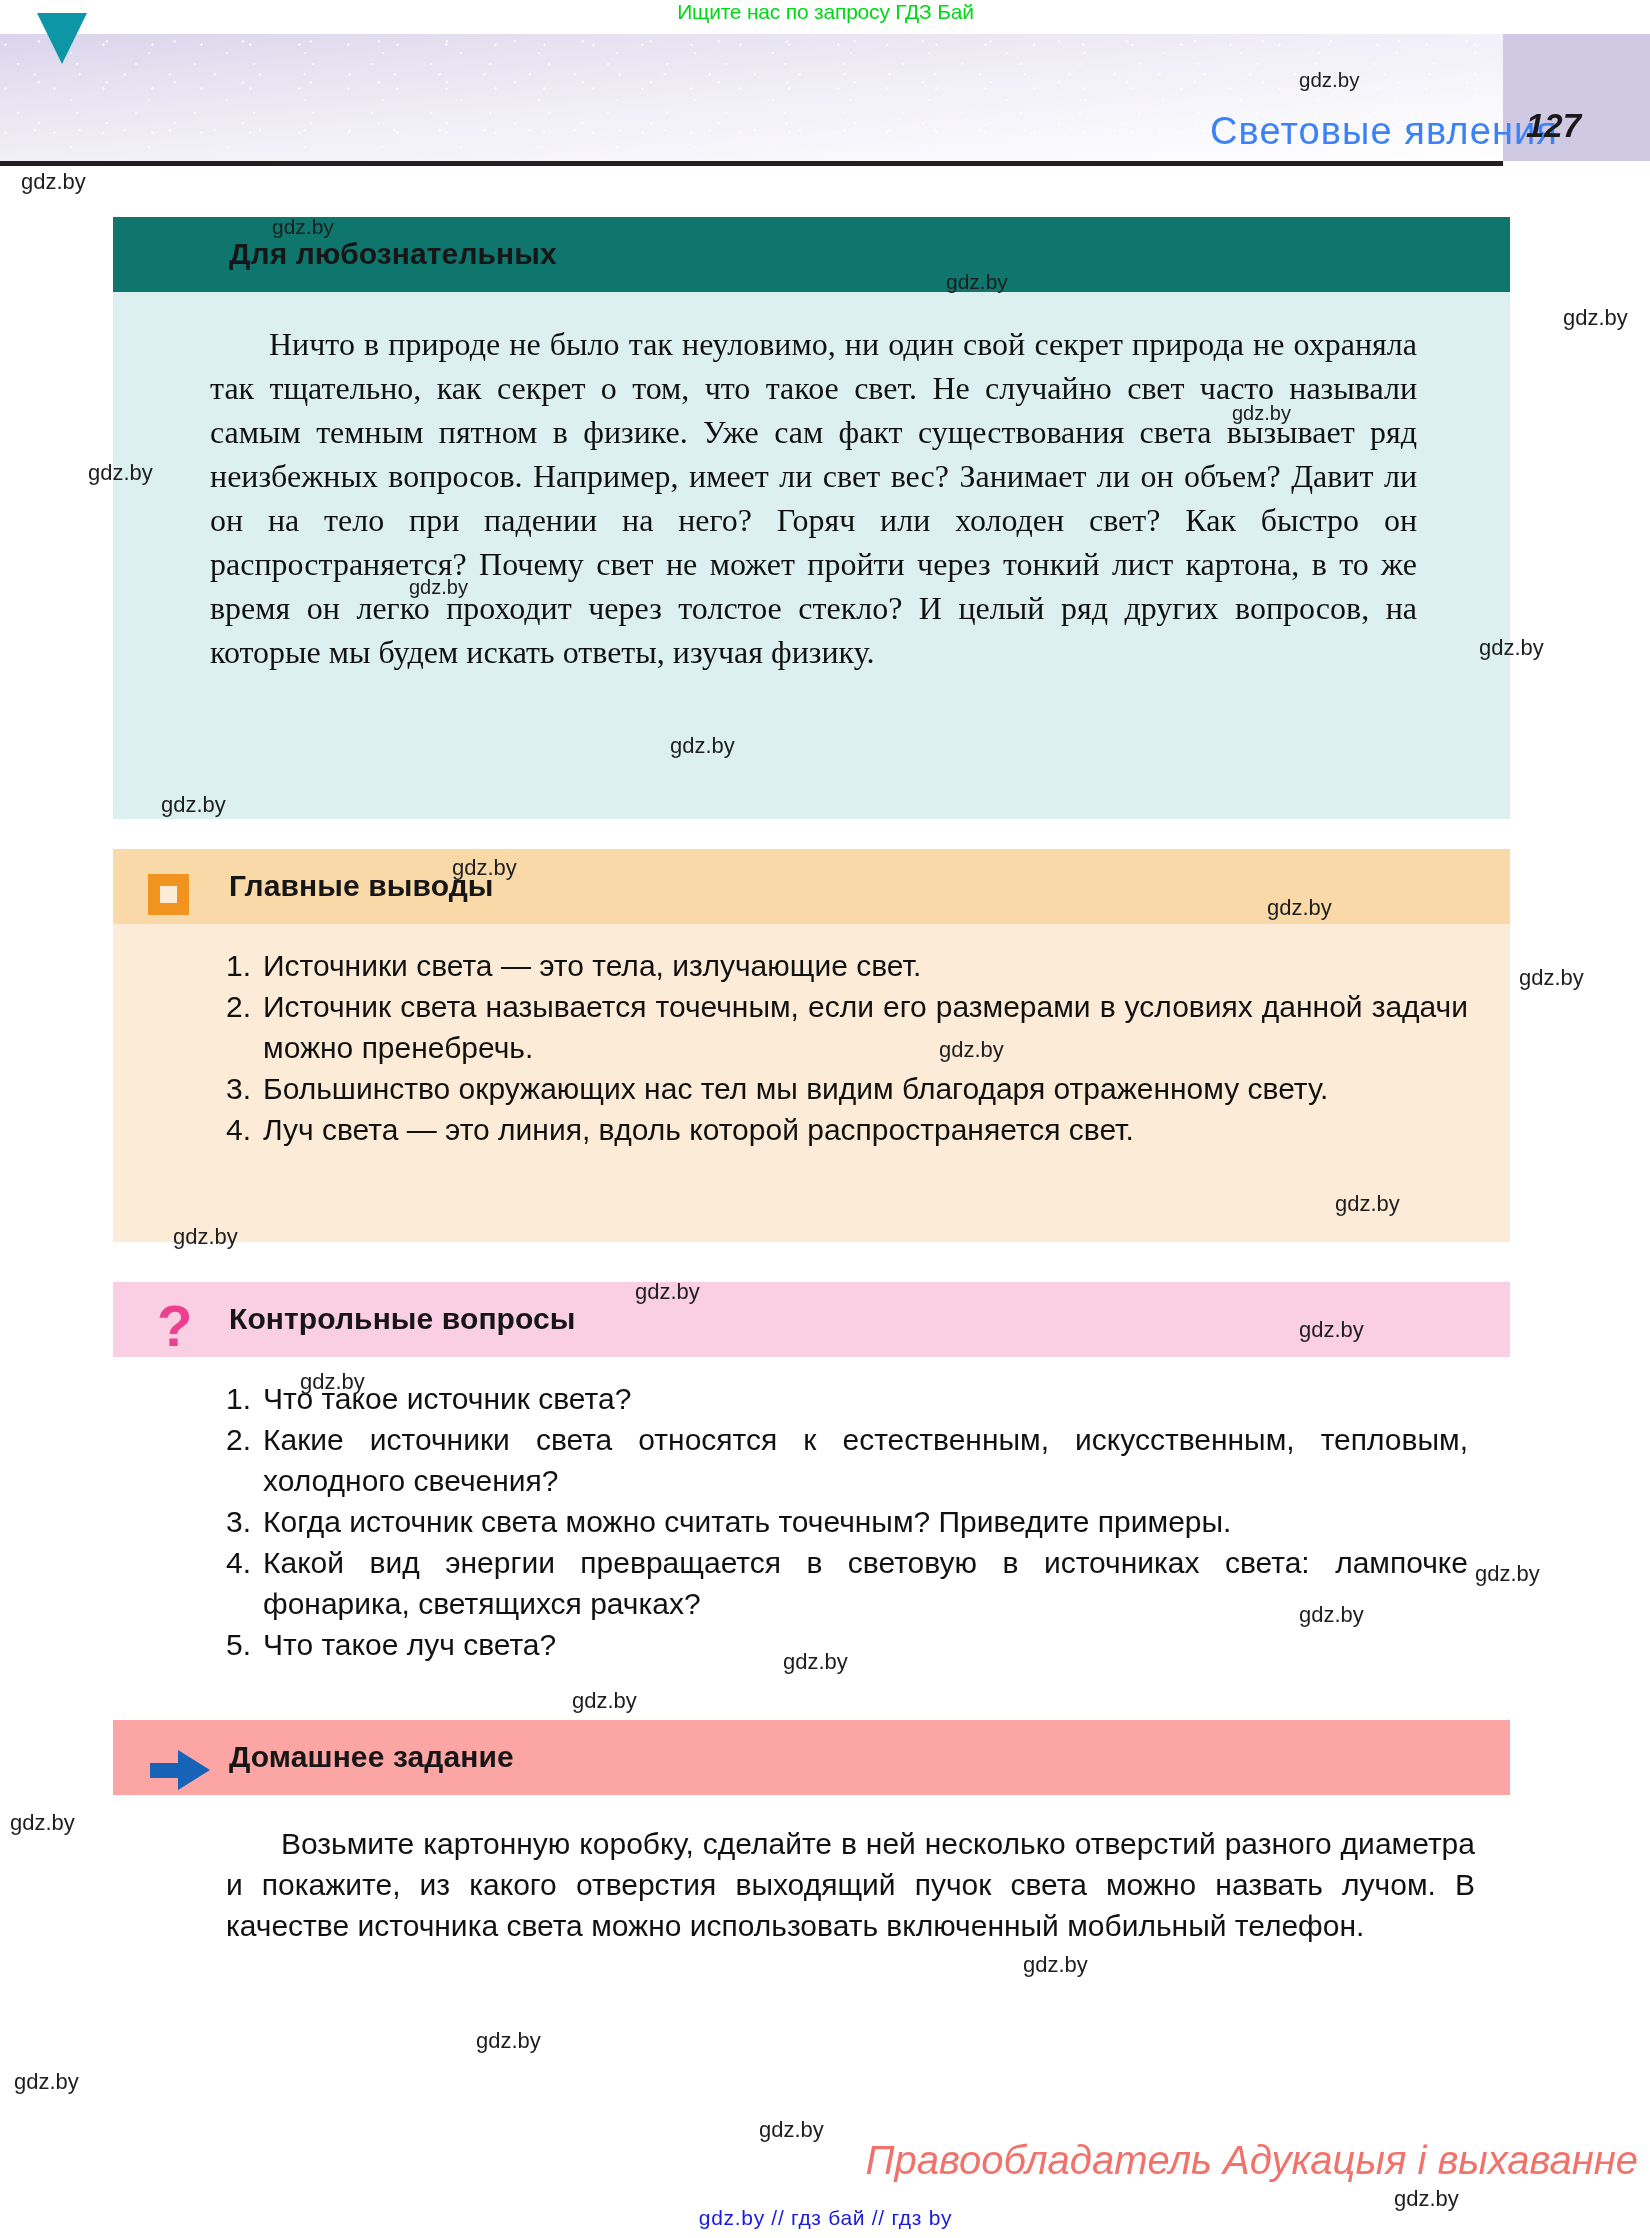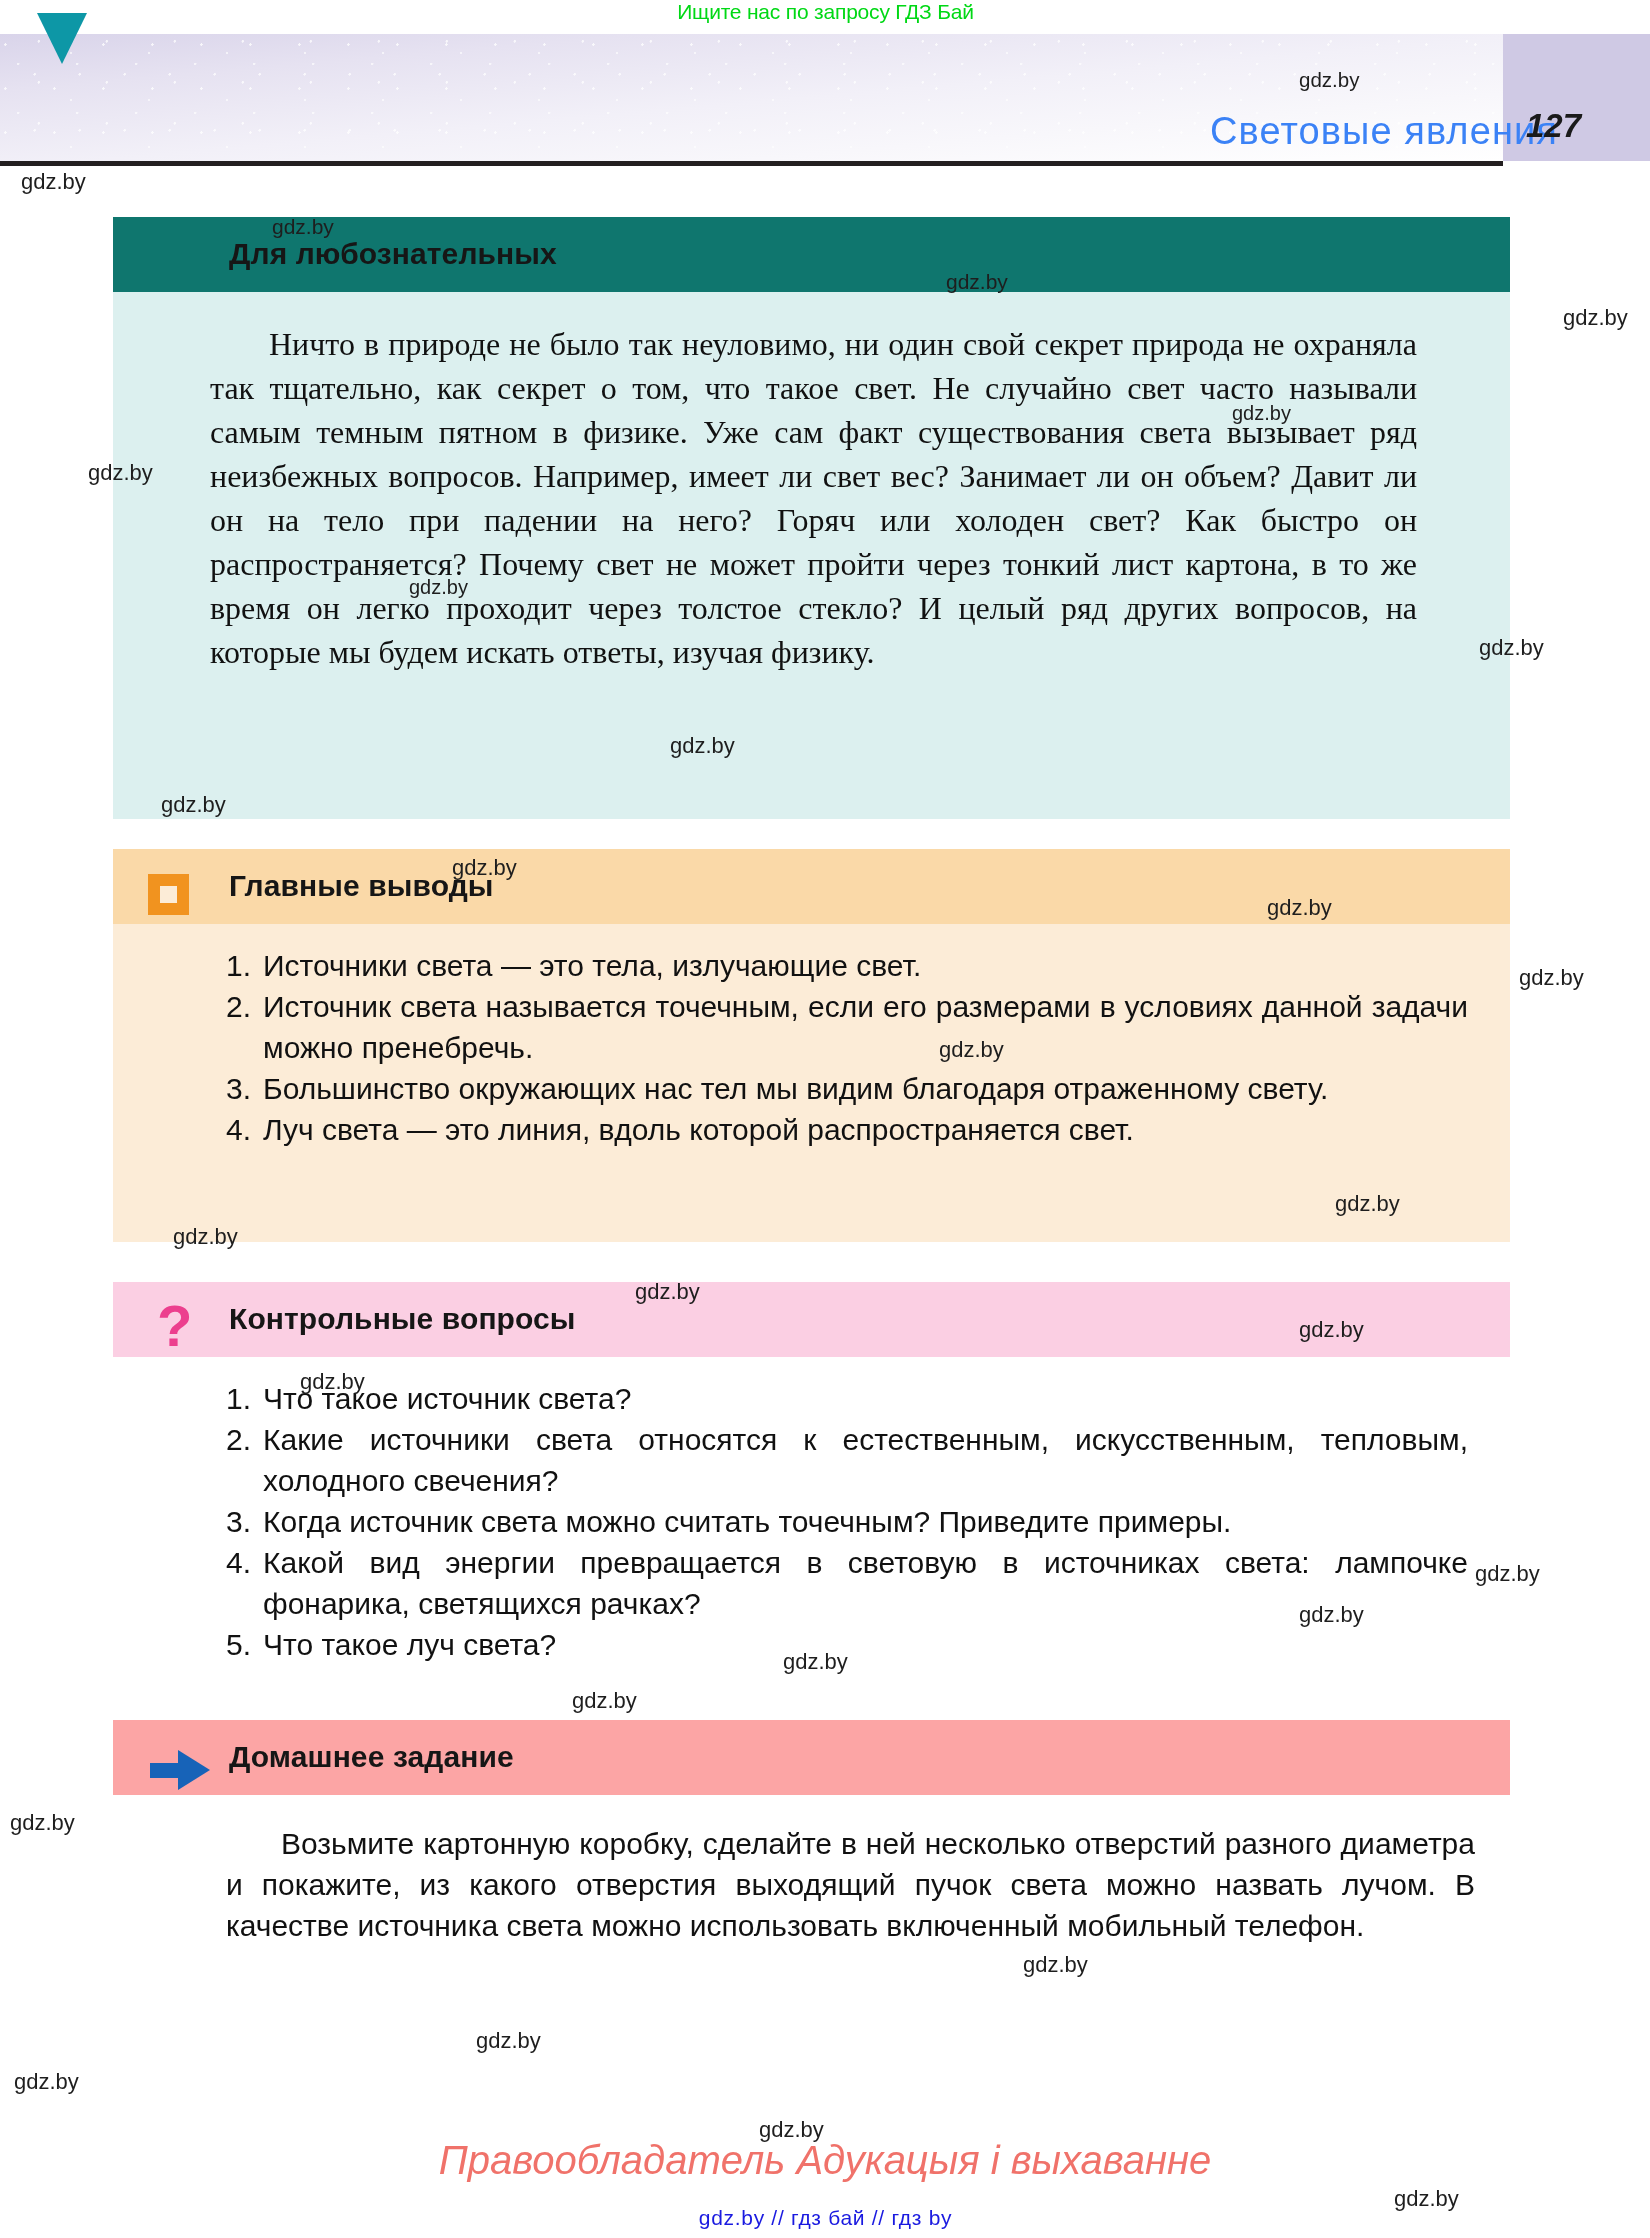--- a/index.html
+++ b/index.html
@@ -265,27 +265,26 @@
     color: #111111;
     text-align: justify;
     text-indent: 55px;
   }
 
   
   .footer-copyright {
     position: absolute;
     left: 0; top: 2138px;
     width: 1638px;
-    text-align: center;
+    text-align: right;
     font-family: "Liberation Sans", sans-serif;
     font-style: italic;
     font-size: 40px;
     color: #f0726a;
     white-space: nowrap;
-    margin-left: 6px;
   }
   .footer-links {
     position: absolute;
     left: 0; top: 2206px;
     width: 1651px;
     text-align: center;
     font-family: "Liberation Sans", sans-serif;
     font-size: 21px;
     color: #1a1ae0;
     letter-spacing: 0.7px;

